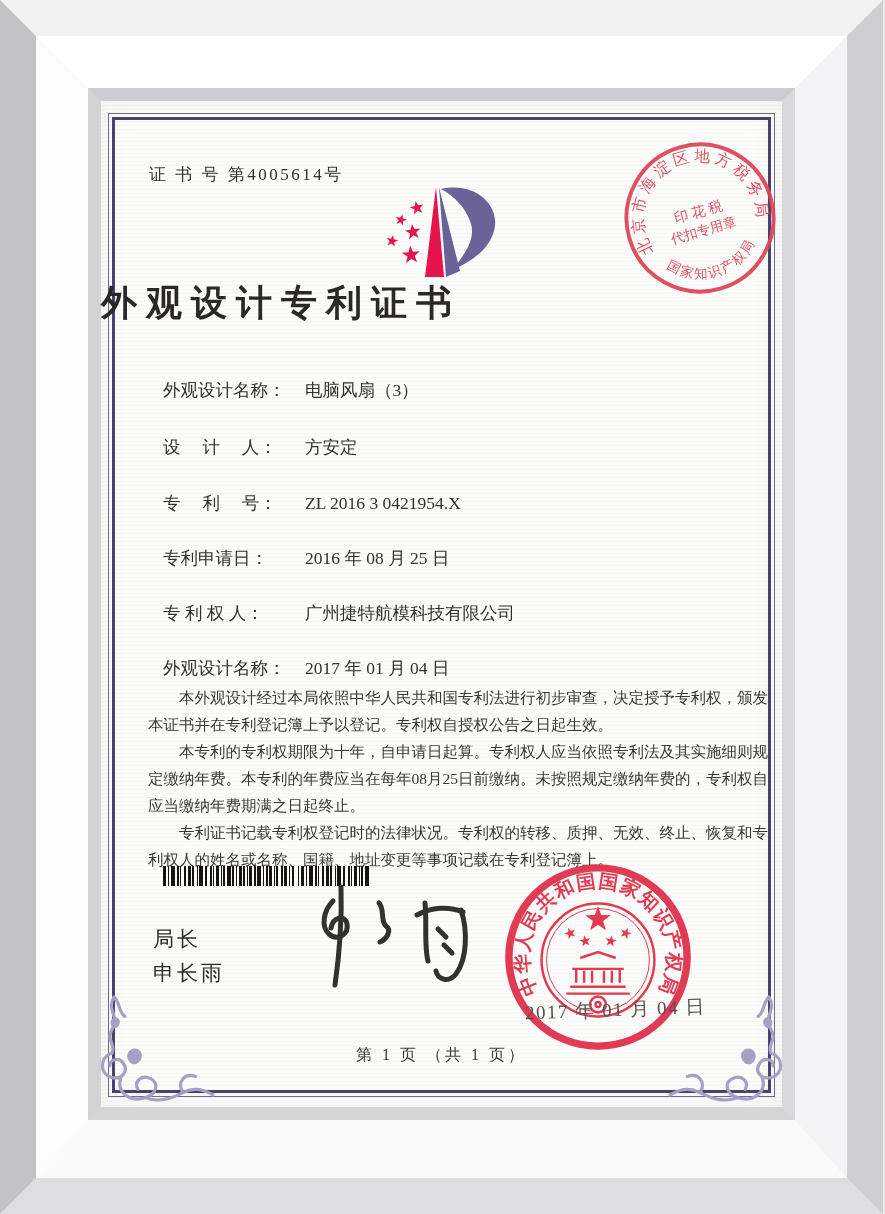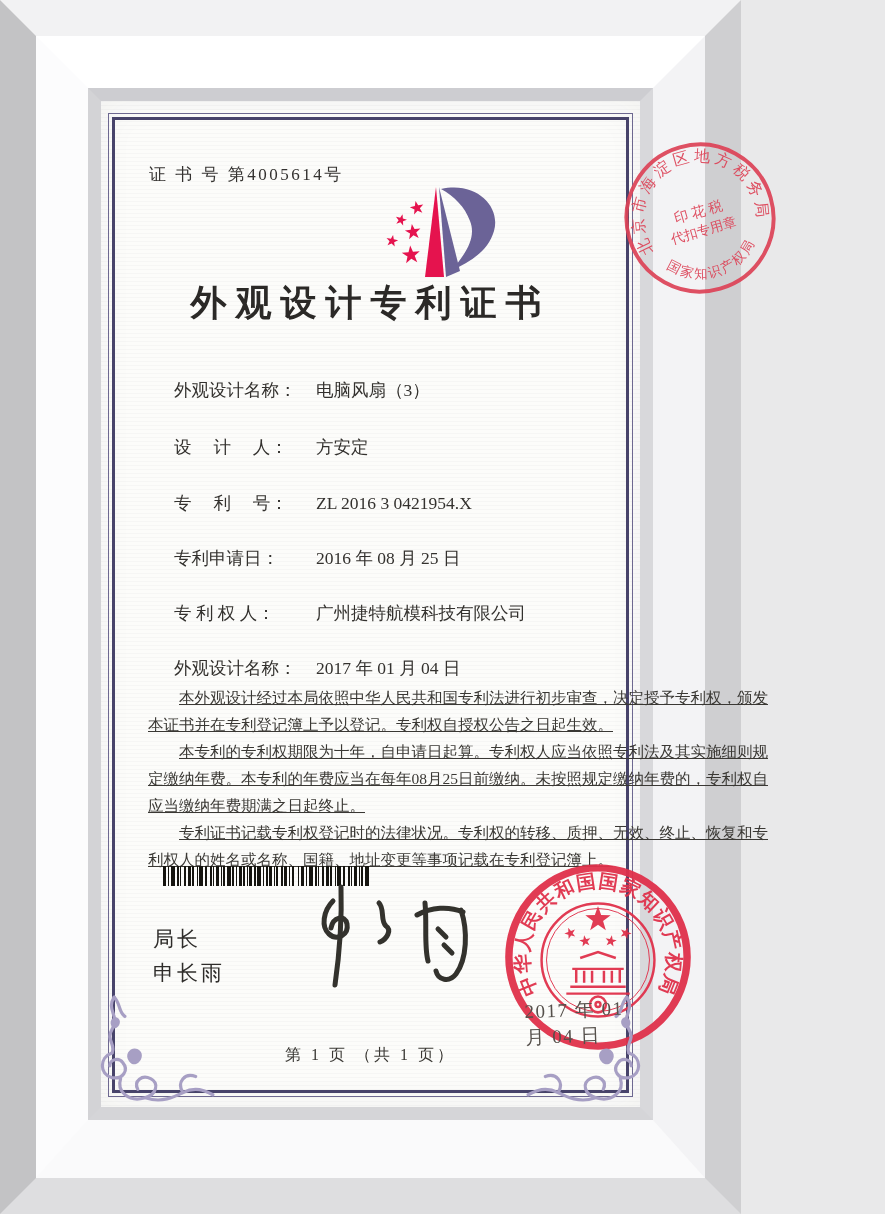--- a/index.html
+++ b/index.html
@@ -1,39 +1,39 @@
 <!DOCTYPE html>
 <html><head>
 <meta charset="utf-8">
 <style>
   html,body{margin:0;padding:0;width:885px;height:1214px;overflow:hidden;background:#e9e9ea;
     font-family:"Liberation Serif","DejaVu Serif",serif;}
-  .frame{box-sizing:border-box;width:741px;height:1214px;
+  .frame{box-sizing:border-box;width:883px;height:1214px;
     border:36px solid;border-color:#f2f2f3 #cfcfd1 #dedee0 #c3c3c5;}
   .frame-face{box-sizing:border-box;width:100%;height:100%;
     border:52px solid;border-color:#ffffff #f3f3f5 #fafafb #fcfcfd;
     border-bottom-width:58px;}
   .mat{box-sizing:border-box;width:100%;height:100%;
     border:13px solid;border-color:#cdcdd1 #d8d8db #d5d5d8 #d3d3d6;}
   .paper{position:relative;width:100%;height:100%;background:
     repeating-linear-gradient(180deg,rgba(110,110,125,.045) 0 1px,rgba(255,255,255,0) 1px 4px),
     #fcfcfa;box-shadow:inset 0 0 36px rgba(40,40,60,.05);}
   .cert-border{position:absolute;inset:16px 11px 14px 11px;border:3px solid #47436a;
     outline:1.5px solid #6d6890;outline-offset:3px;pointer-events:none;}
   .abs{position:absolute;}
   .cert-number{left:48px;top:62px;font-size:17px;letter-spacing:2.5px;color:#343230;}
   .logo{left:248px;top:80px;}
   .seal-tax{left:520px;top:38px;transform:rotate(-16deg);opacity:.93;}
-  .cert-title{left:0;right:0;top:178px;text-align:center;font-size:36px;font-weight:700;
+  .cert-title{left:0;right:0;top:178px;text-align:left;font-size:36px;font-weight:700;
     letter-spacing:9px;color:#2b2927;}
-  .field{left:73px;font-size:17.5px;color:#33312e;white-space:nowrap;}
+  .field{left:62px;font-size:17.5px;color:#33312e;white-space:nowrap;}
   .field .lb{display:inline-block;min-width:142px;}
   .body-text{left:47px;top:584px;width:620px;font-size:15.5px;line-height:1.74;
     color:#3a3834;text-align:justify;}
-  .body-text p{margin:0;text-indent:2em;text-decoration:underline;}
+  .body-text p{margin:0;text-indent:2em;}
   .barcode{left:62px;top:765px;}
   .officer{left:52px;font-size:21px;letter-spacing:3px;color:#2e2c2a;}
   .sig{left:182px;top:780px;}
   .seal-main{left:398px;top:757px;opacity:.95;}
   .seal-date{left:424px;top:896px;font-size:19px;letter-spacing:1.5px;color:#55504b;
     transform:rotate(-2deg);z-index:5;}
   .footer{left:0;right:0;top:944px;text-align:center;font-size:16px;letter-spacing:3px;color:#3a3834;}
   .flourish{bottom:-6px;z-index:3;}
   .flourish.fl-left{left:-4px;}
   .flourish.fl-right{right:-4px;transform:scaleX(-1);}

